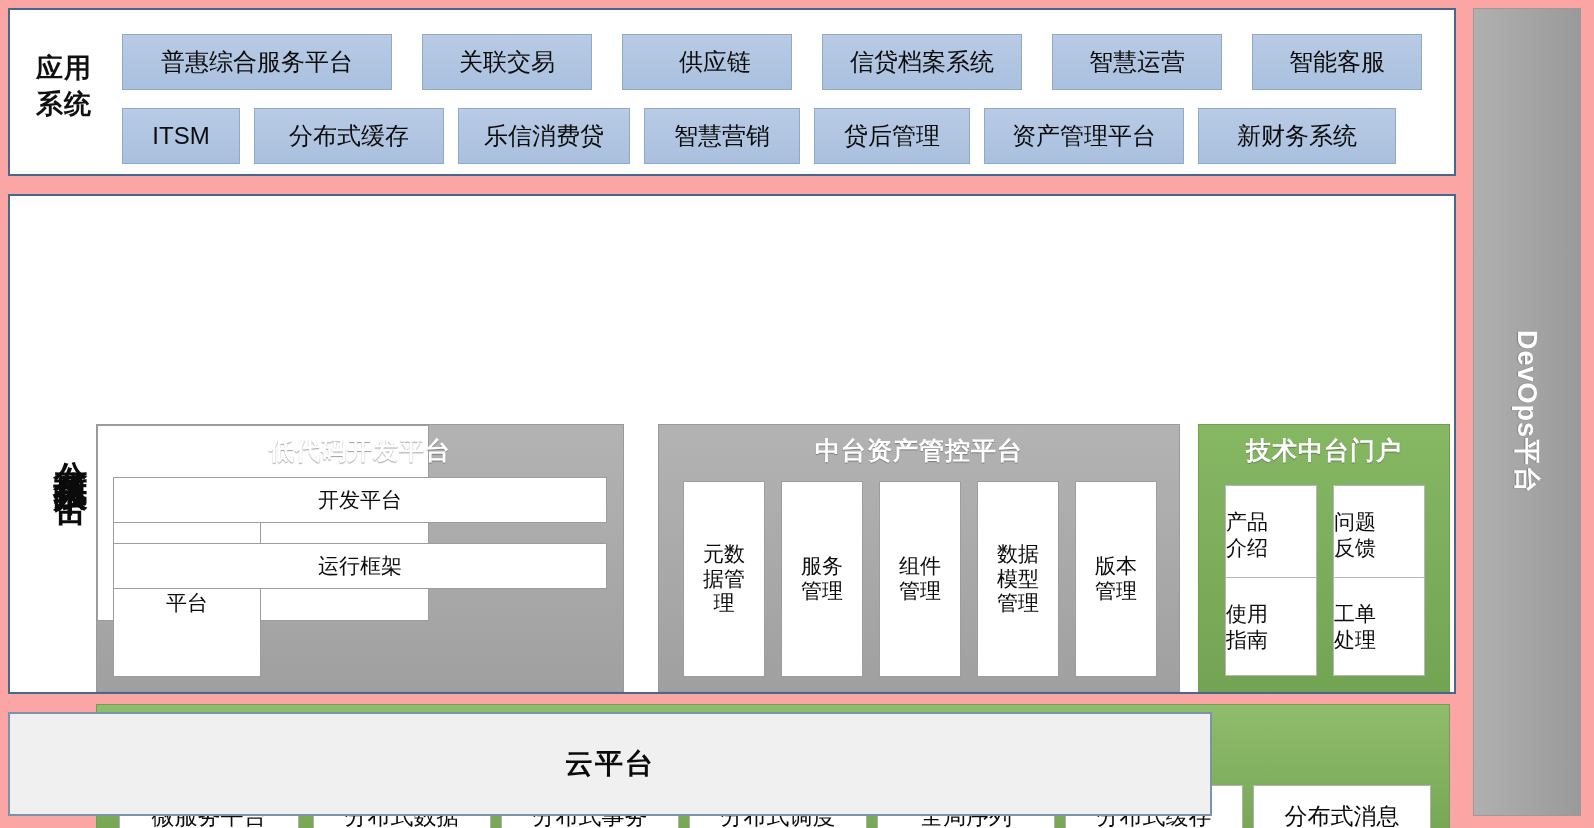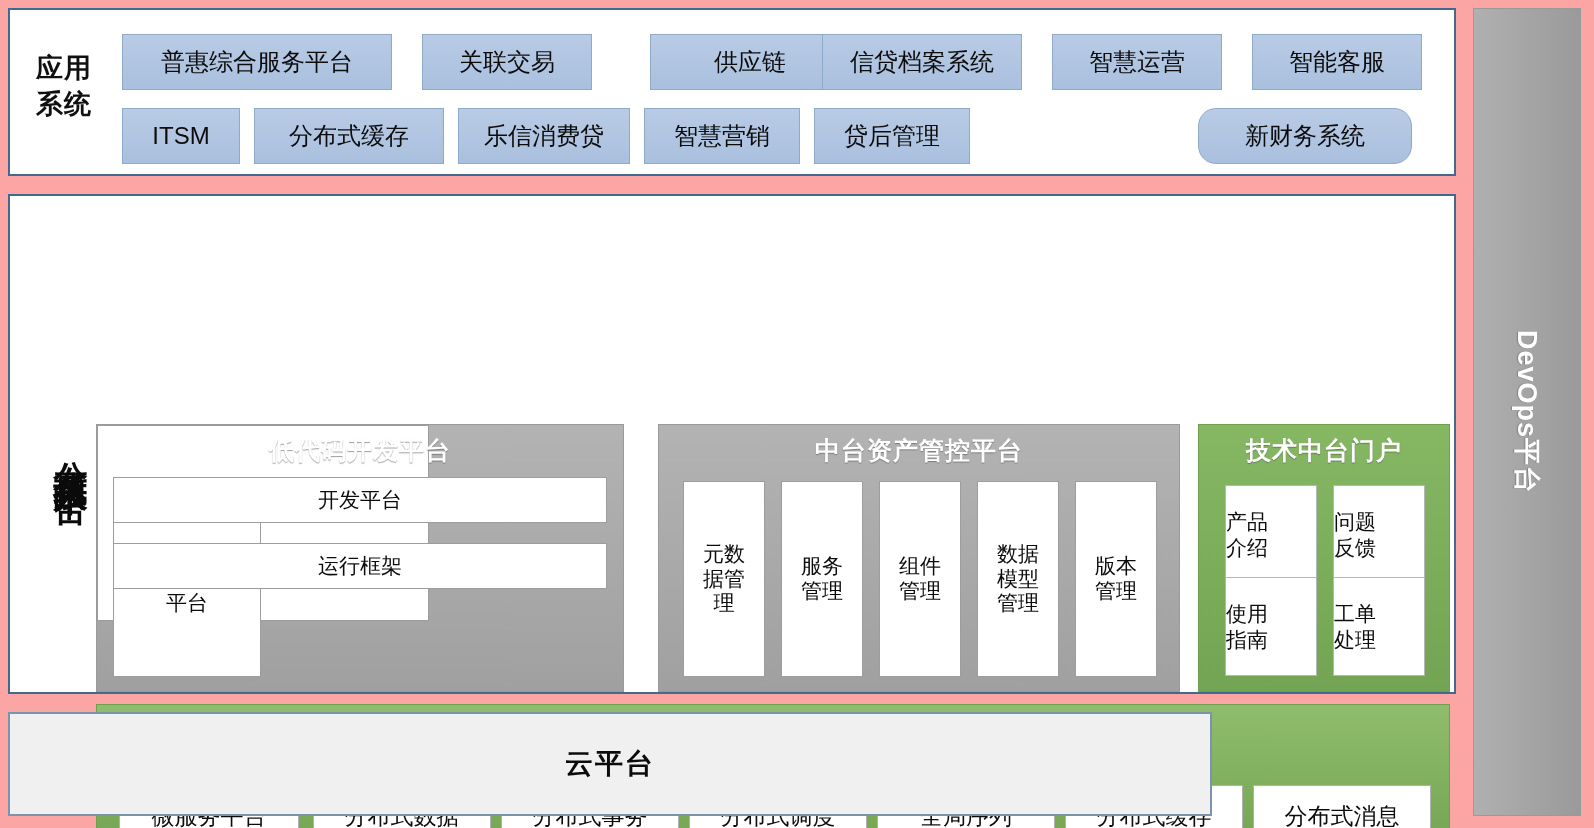--- a/index.html
+++ b/index.html
@@ -157,32 +157,33 @@
 <div id="stage">
 
   <div id="app-panel" class="abs">
     <div id="app-label">
       <div>应用</div>
       <div>系统</div>
     </div>
     <div class="app-row" id="app-row-1">
         <div class="app-chip" style="left: 8px; width: 270px;">普惠综合服务平台</div>
         <div class="app-chip" style="left: 308px; width: 170px;">关联交易</div>
-        <div class="app-chip" style="left: 536px; width: 184px; padding-left: 16px;">供应链</div>
+        <div class="app-chip" style="left: 508px; width: 170px; padding-left: 16px;">供应链</div>
         <div class="app-chip" style="left: 708px; width: 200px;">信贷档案系统</div>
         <div class="app-chip" style="left: 938px; width: 170px;">智慧运营</div>
         <div class="app-chip" style="left: 1138px; width: 170px;">智能客服</div>
       </div>
     <div class="app-row" id="app-row-2">
         <div class="app-chip" style="left: 8px; width: 118px;">ITSM</div>
         <div class="app-chip" style="left: 140px; width: 190px;">分布式缓存</div>
         <div class="app-chip" style="left: 344px; width: 172px;">乐信消费贷</div>
         <div class="app-chip" style="left: 530px; width: 156px;">智慧营销</div>
         <div class="app-chip" style="left: 700px; width: 156px;">贷后管理</div>
-        <div class="app-chip" style="left: 1084px; width: 214px; border-radius: 18px;">新财务系统</div>
+        <div class="app-chip" style="left: 870px; width: 200px;">资产管理平台</div>
+        <div class="app-chip" style="left: 1084px; width: 198px;">新财务系统</div>
       </div>
   </div>
 
   <div id="mid-panel" class="abs">
 
     <div id="mid-vlabel">分布式技术中台</div>
 
     <div class="gray-panel" id="lowcode">
       <div class="panel-title">低代码开发平台</div>
 

